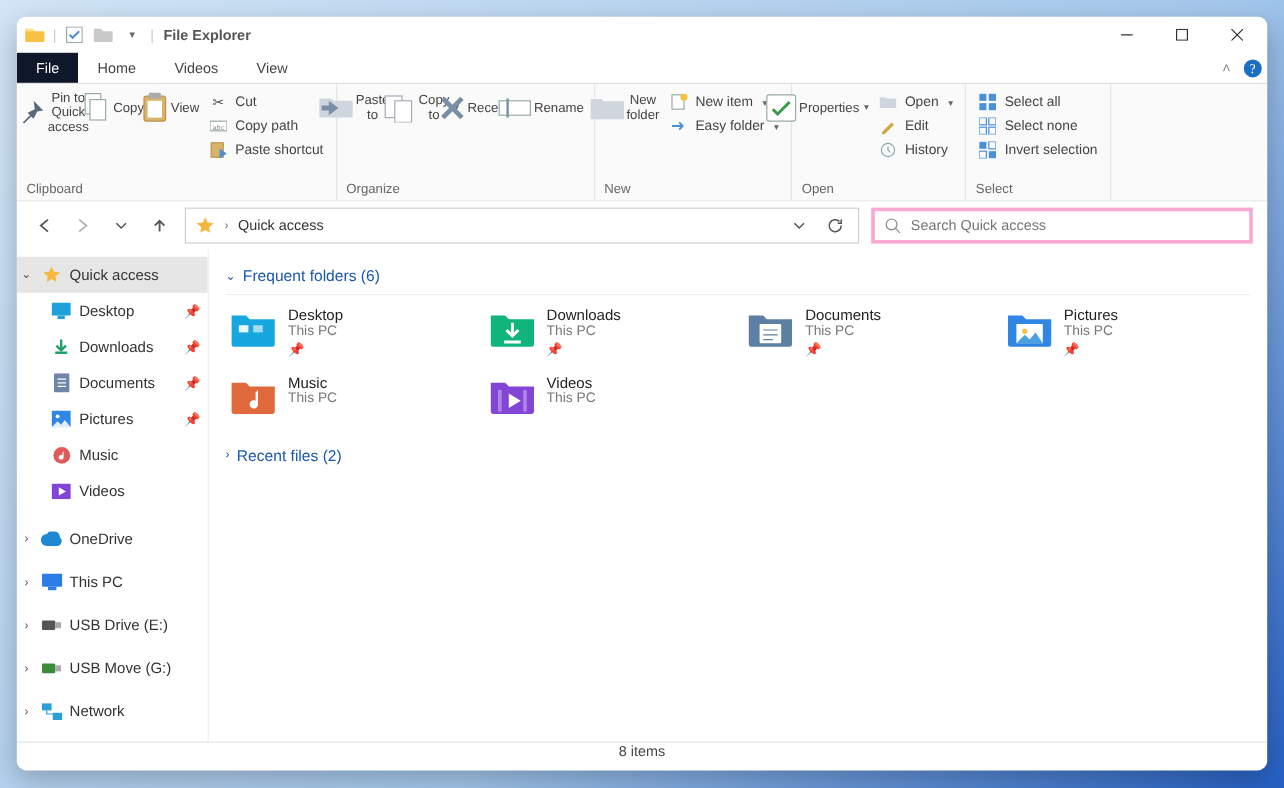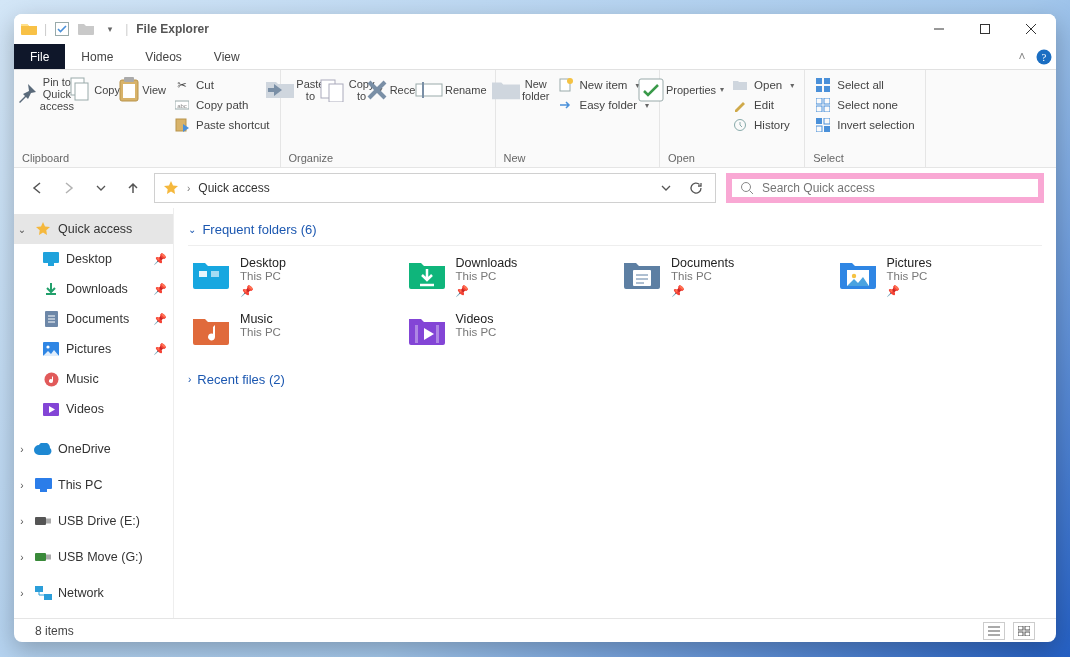--- a/index.html
+++ b/index.html
@@ -31,21 +31,21 @@
   .smallbtn { display:flex; align-items:center; gap:6px; font-size:11.5px; color:#444; padding:1px 2px; white-space:nowrap;}
   .smallbtn .sico { width:16px; height:16px; display:flex; align-items:center; justify-content:center;}
   .drop { font-size:8px; color:#666; margin-left:2px;}
   
   .navrow { height:40px; display:flex; align-items:center; gap:10px; padding:0 12px; background:#fff;}
   .navbtn { width:22px; height:22px; display:flex; align-items:center; justify-content:center; color:#555;}
   .addr { flex:1; height:30px; border:1px solid #d0d0d0; display:flex; align-items:center; padding:0 8px; gap:8px;}
   .addr .crumb { color:#333; }
   .addr .sep { color:#777; font-size:10px;}
   .addr .flex { flex:1;}
-  .search { width:318px; height:30px; border:6px solid #f9a8d4; display:flex; align-items:center; padding:0 8px; gap:8px; color:#777;}
+  .search { width:318px; height:30px; border:3px solid #f9a8d4; display:flex; align-items:center; padding:0 8px; gap:8px; color:#777;}
   .search input { border:none; outline:none; flex:1; font-size:12px; color:#333;}
   
   .body { flex:1; display:flex; min-height:0;}
   .navpane { width:160px; border-right:1px solid #eee; overflow-y:auto; padding-top:6px;}
   .tree-item { display:flex; align-items:center; gap:6px; height:30px; padding:0 6px 0 6px; color:#333; font-size:12.5px;}
   .tree-item.sel { background:#e6e6e6;}
   .tree-item .exp { width:12px; text-align:center; color:#555; font-size:10px;}
   .tree-item .pin { margin-left:auto; color:#9a9a9a; font-size:11px;}
   .tree-item .tico { width:18px; height:18px; display:flex; align-items:center; justify-content:center;}
   .tree-child { padding-left:28px;}
@@ -54,21 +54,21 @@
   .content { flex:1; overflow:auto; padding:10px 14px 8px 14px;}
   .grp-hdr { display:flex; align-items:center; gap:6px; color:#1b57b0; font-size:13px; padding:4px 0 8px 0; border-bottom:1px solid #eee; margin-bottom:8px;}
   .grp-hdr .chev { font-size:10px; color:#1b57b0;}
   .tiles { display:grid; grid-template-columns: repeat(4, 1fr); gap:10px 8px;}
   .tile { display:flex; align-items:flex-start; gap:8px; padding:2px;}
   .tile .ficon { width:42px; height:36px; display:flex; align-items:center; justify-content:center;}
   .tile .meta .name { color:#222; font-size:12.5px;}
   .tile .meta .sub { color:#777; font-size:11.5px;}
   .tile .meta .pinrow { color:#8a8a8a; font-size:11px; padding-top:3px;}
   
-  .status { height:24px; border-top:1px solid #e5e5e5; display:flex; align-items:center; padding:0 21px; font-size:12px; color:#444; gap:8px;}
+  .status { height:24px; border-top:1px solid #e5e5e5; display:flex; align-items:center; padding:0 0; font-size:12px; color:#444; gap:8px;flex-direction:column;}
   .status .flex { flex:1;}
   .viewbtn { width:22px; height:18px; border:1px solid #ccc; display:flex; align-items:center; justify-content:center; font-size:11px; color:#555;}
   svg { display:block; }
 </style>
 </head>
 <body>
 
 <div class="window">
 
   <div class="titlebar">

